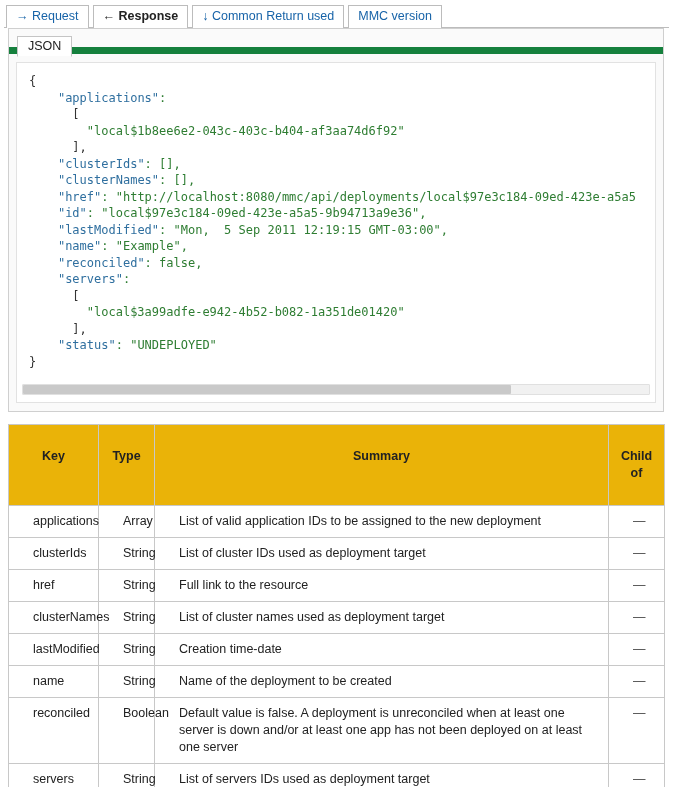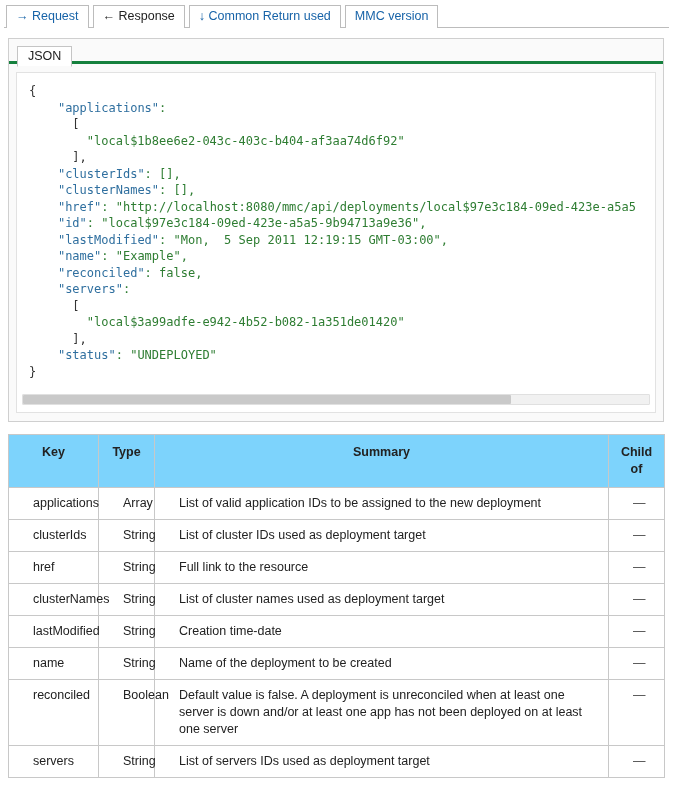--- a/index.html
+++ b/index.html
@@ -22,54 +22,53 @@
   }
 
   
   .tabstrip {
     display: flex;
     align-items: flex-end;
     gap: 4px;
     padding-left: 2px;
     height: 24px;
     border-bottom: 1px solid #bcbcbc;
-    margin-bottom: 10px;
   }
   .tab {
     border: 1px solid #bcbcbc;
     border-bottom: none;
     background: #ffffff;
     padding: 3px 9px 4px 9px;
     font-size: 12.5px;
     line-height: 15px;
     color: #1763a8;
     cursor: pointer;
     position: relative;
     top: 1px;
     white-space: nowrap;
   }
   .tab.active {
     color: #222222;
-    font-weight: normal;
+    font-weight: bold;
     background: #ffffff;
   }
 
   
   .json-wrap {
     border: 1px solid #cfcfcf;
     background: #fafafa;
     margin: 0 0 12px 4px;
     width: 656px;
     box-sizing: border-box;
   }
   .json-tabrow {
     padding: 6px 0 0 8px;
     height: 25px;
     box-sizing: border-box;
-    border-bottom: 3px solid #15803d;
+    border-bottom: 7px solid #15803d;
     background: #fafafa;
   }
   .json-tab {
     display: inline-block;
     border: 1px solid #c5c5c5;
     border-bottom: 1px solid #fafafa;
     background: #ffffff;
     padding: 2px 10px 3px 10px;
     font-size: 12.5px;
     position: relative;
@@ -133,22 +132,22 @@
   table.params td {
     border: 1px solid #c8c8c8;
     padding: 7px 24px;
     vertical-align: top;
     font-size: 12.5px;
     line-height: 17px;
   }
   table.params th {
     text-align: center;
     font-weight: bold;
-    background: #7dd3fc;
-    padding: 9px 6px;
+    background: #eab308;
+    padding: 23px 6px;
   }
   col.c-key { width: 90px; }
   col.c-type { width: 56px; }
   col.c-sum { width: 454px; }
   col.c-child { width: 56px; }
   td.child { text-align: left; color: #444444; }
 </style>
 </head>
 <body>
 

